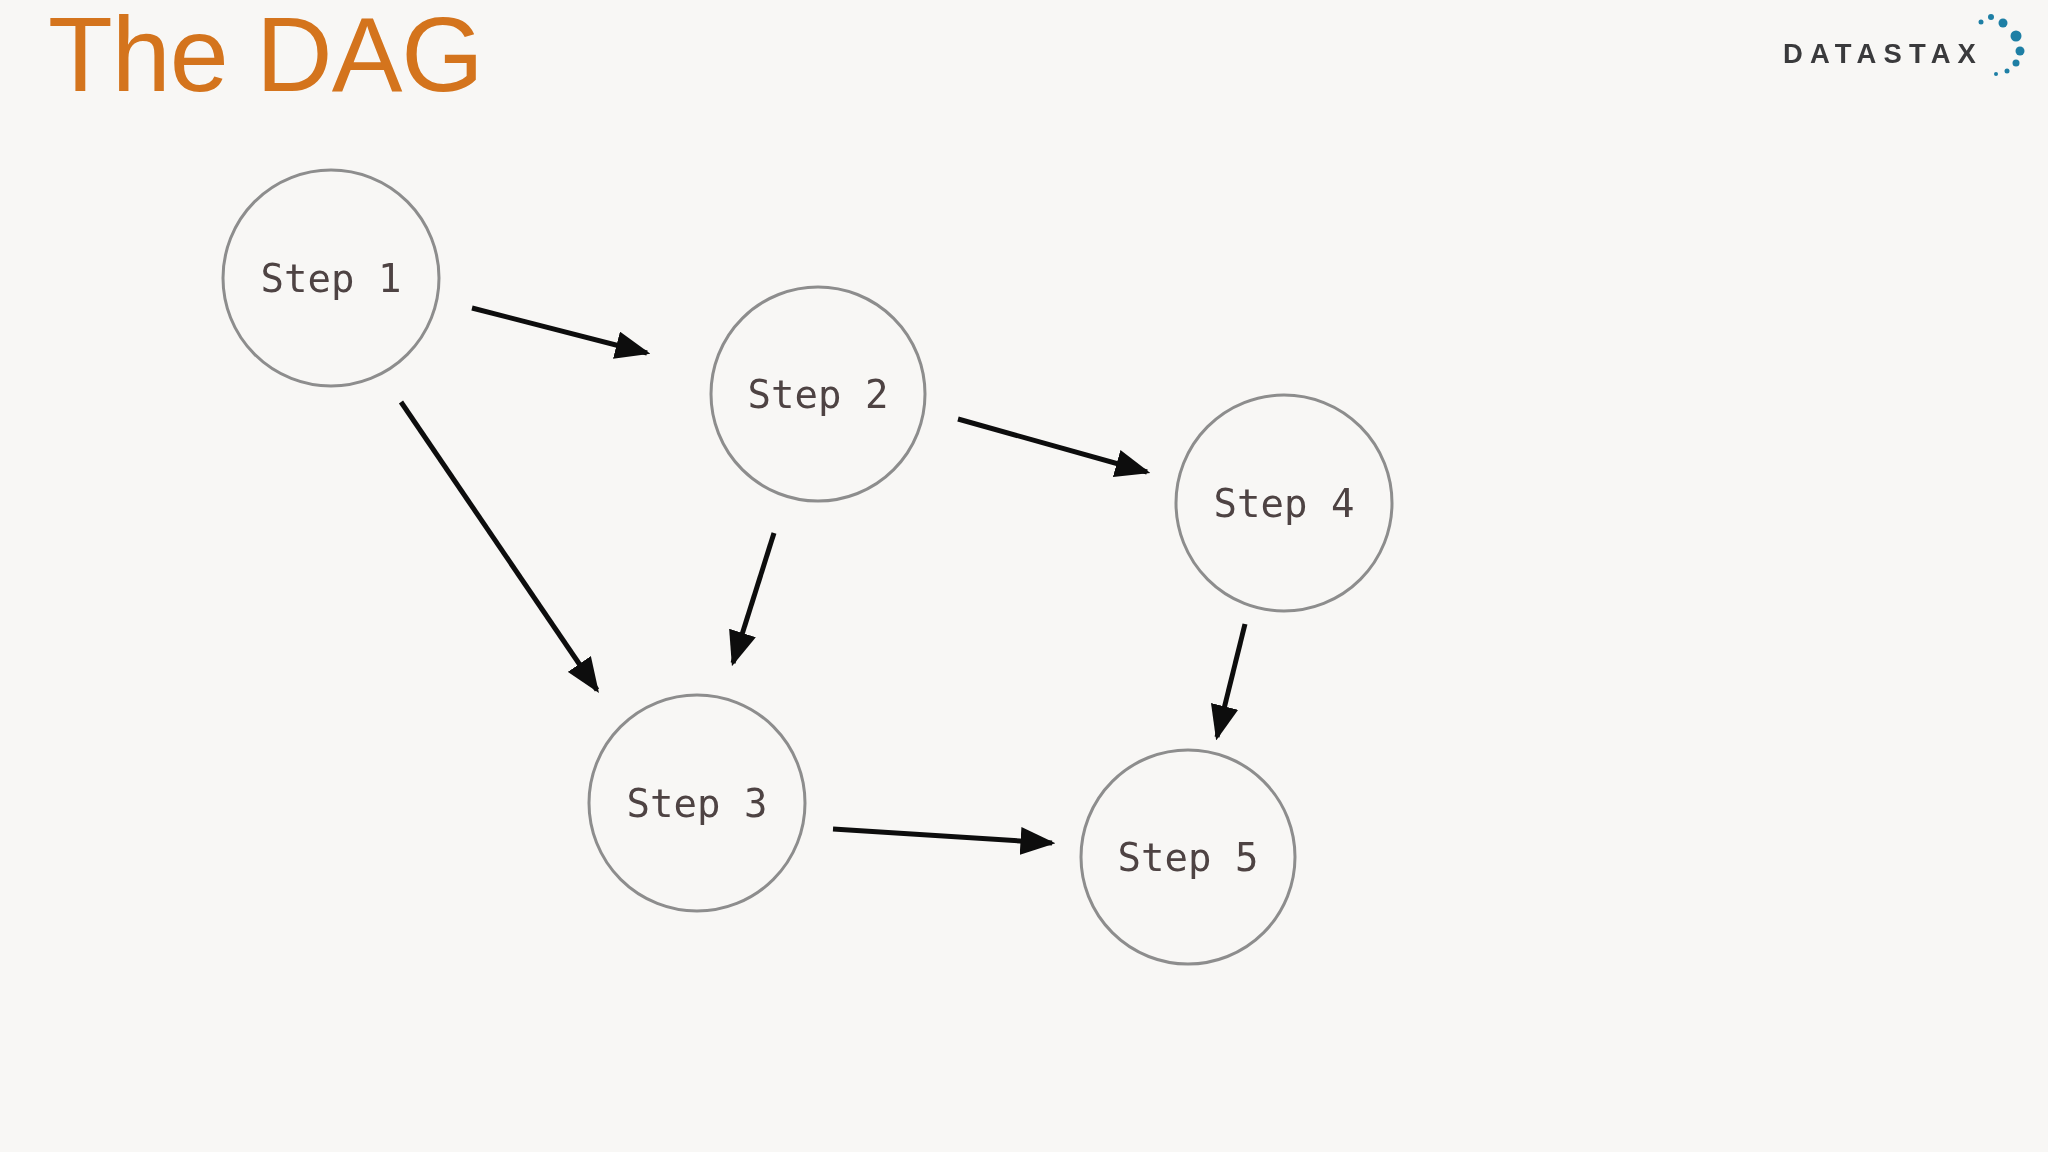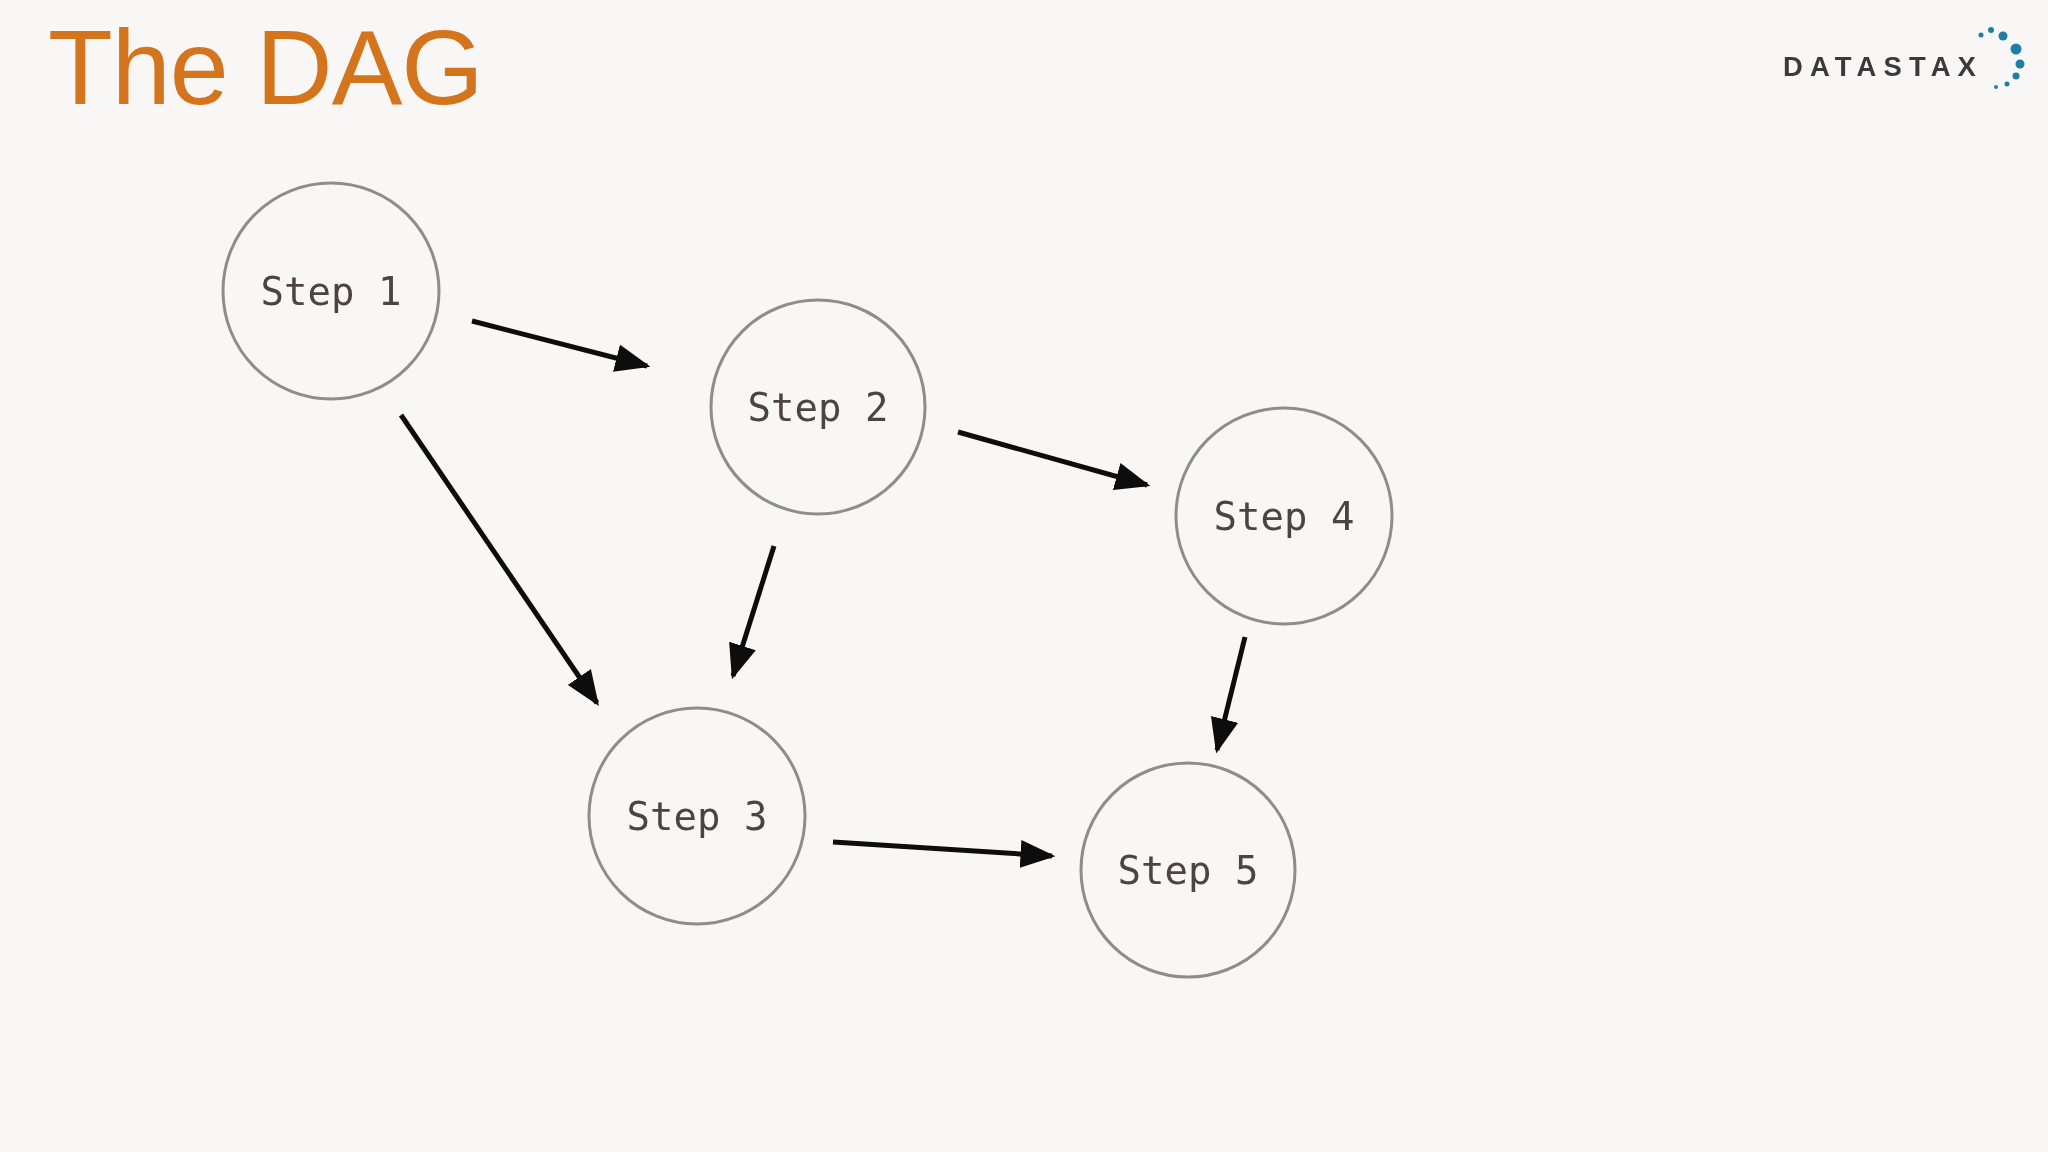--- a/index.html
+++ b/index.html
@@ -10,21 +10,20 @@
     overflow: hidden;
   }
   body {
     background: #f8f7f5;
     font-family: "Liberation Sans", sans-serif;
     position: relative;
   }
   .slide {
     position: absolute;
     inset: 0;
-    margin-top: 13px;
   }
   .page-title {
     position: absolute;
     left: 48px;
     top: -12px;
     margin: 0;
     font-size: 106px;
     font-weight: 400;
     line-height: 1.25;
     letter-spacing: -1px;

